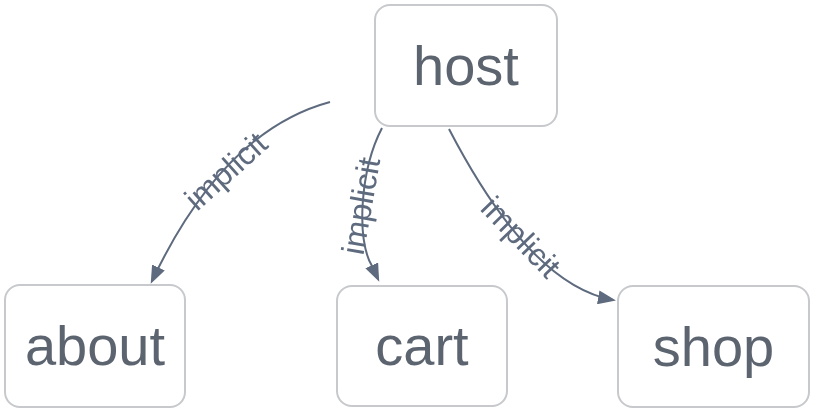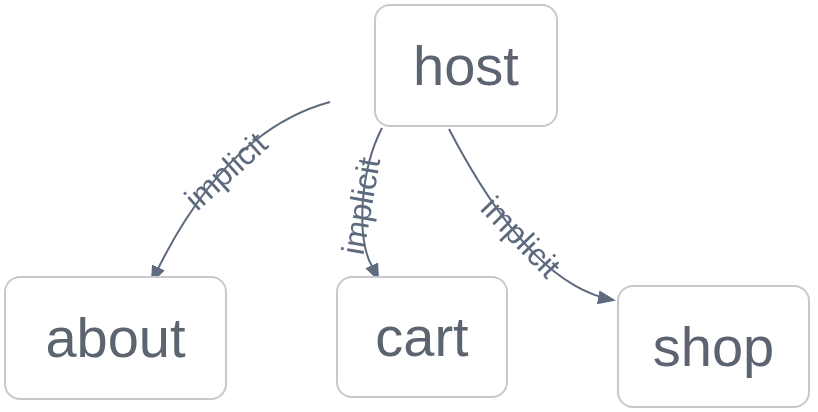--- a/index.html
+++ b/index.html
@@ -41,22 +41,22 @@
     align-items: center;
     justify-content: center;
     background: #ffffff;
     border: 2px solid #c7c9cc;
     border-radius: 16px;
     color: #5c6470;
     font-size: 56px;
     line-height: 1;
   }
   .node-host  { left: 328px; top: 4px;   width: 184px; height: 123px; margin-left: 46px; }
-  .node-about { left: 4px;   top: 276px; width: 223px; height: 124px; }
-  .node-cart  { left: 336px; top: 276px; width: 172px; height: 122px; }
+  .node-about { left: 4px;   top: 284px; width: 182px; height: 124px; }
+  .node-cart  { left: 336px; top: 285px; width: 172px; height: 122px; }
   .node-shop  { left: 617px; top: 285px; width: 193px; height: 123px; }
 </style>
 </head>
 <body>
 
 <div class="canvas">
 
   <svg class="edges-layer" viewBox="0 0 818 412" xmlns="http://www.w3.org/2000/svg">
     <defs>
       <marker id="arrowhead" viewBox="0 0 18 14" refX="15" refY="7" markerWidth="18" markerHeight="14" orient="auto" markerUnits="userSpaceOnUse">

